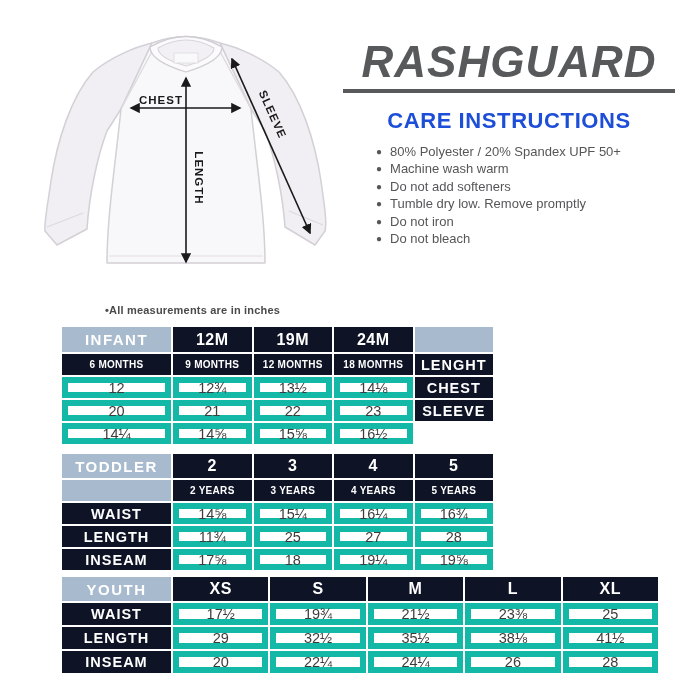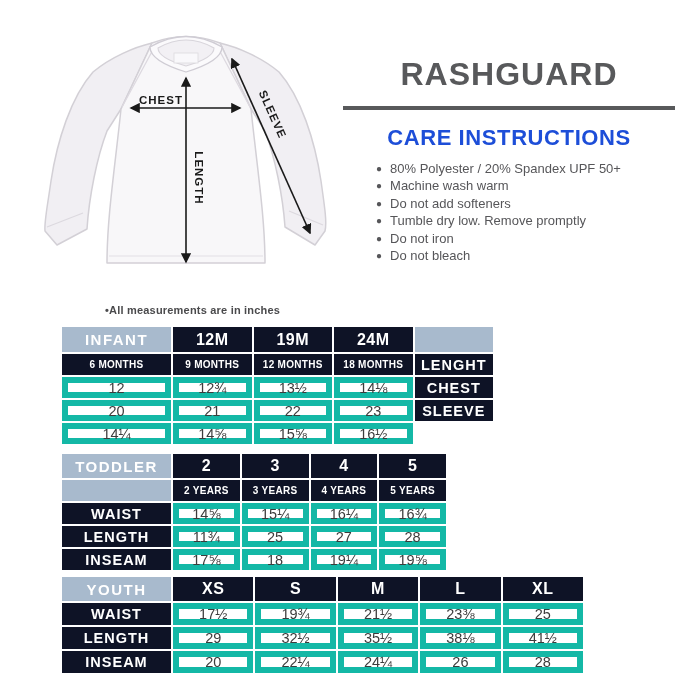--- a/index.html
+++ b/index.html
@@ -11,33 +11,33 @@
   
   .shirt-svg { position:absolute; left:25px; top:16px; width:310px; height:282px; }
 
   .measure-note {
     position:absolute; left:105px; top:304px;
     font-size:11px; font-weight:bold; color:#4a4a4c; letter-spacing:0.2px;text-align:center;
   }
 
   
   .right-col { position:absolute; left:343px; top:42px; width:332px; text-align:center; color:#58595b; }
-  .page-title { margin:12px; font-size:32px; font-weight:bold; line-height:40px; letter-spacing:1px; }
+  .page-title { margin:0; font-size:44px; font-weight:bold; line-height:40px; letter-spacing:1px;font-style:italic; }
   .page-title span { display:block; }
   .title-divider { height:4px; background:#58595b; margin-top:7px; }
   .care-heading { margin:15px 0 10px 0; font-size:22px; font-weight:bold; letter-spacing:0.6px; color:#1d4ed8; }
   .care-list { margin:0; padding:0 0 0 33px; list-style:none; text-align:left; }
   .care-list li { display:flex; align-items:baseline; gap:8px; font-size:13px; line-height:16.4px; color:#565659; }
   .care-dot { font-size:10px; flex:0 0 auto; position:relative; top:-1px; }
 
   
   .size-table { position:absolute; left:62px; display:grid; gap:2px; background:#ffffff;border-radius:9px; }
   .size-table[data-table="0"] { top:327px; width:431px; grid-template-columns:109px repeat(4,1fr); grid-template-rows:25px 21px 21px 21px 21px; }
-  .size-table[data-table="1"] { top:454px; width:384px; grid-template-columns:109px repeat(4,1fr); grid-template-rows:24px 21px 21px 21px 21px; }
-  .size-table[data-table="2"] { top:577px; width:521px; grid-template-columns:109px repeat(5,1fr); grid-template-rows:24px 22px 22px 22px; }
+  .size-table[data-table="1"] { top:454px; width:431px; grid-template-columns:109px repeat(4,1fr); grid-template-rows:24px 21px 21px 21px 21px; }
+  .size-table[data-table="2"] { top:577px; width:596px; grid-template-columns:109px repeat(5,1fr); grid-template-rows:24px 22px 22px 22px; }
 
   .cell { display:flex; align-items:center; justify-content:center; box-sizing:border-box; }
   .cell.blue { background:#a8bacd; color:#ffffff; font-weight:bold; font-size:15px; letter-spacing:1.5px; }
   .cell.dark { background:#0e1326; color:#ffffff; font-weight:bold; }
   .cell.colhead { font-size:16px; letter-spacing:0.5px; }
   .cell.sub { font-size:10px; letter-spacing:0.3px; }
   .cell.rowlabel { font-size:14.5px; letter-spacing:1px; }
   .cell.value { background:#ffffff; border:6px solid #14b8a6; color:#3c3c3c; font-size:14.5px; }
 </style>
 </head>

